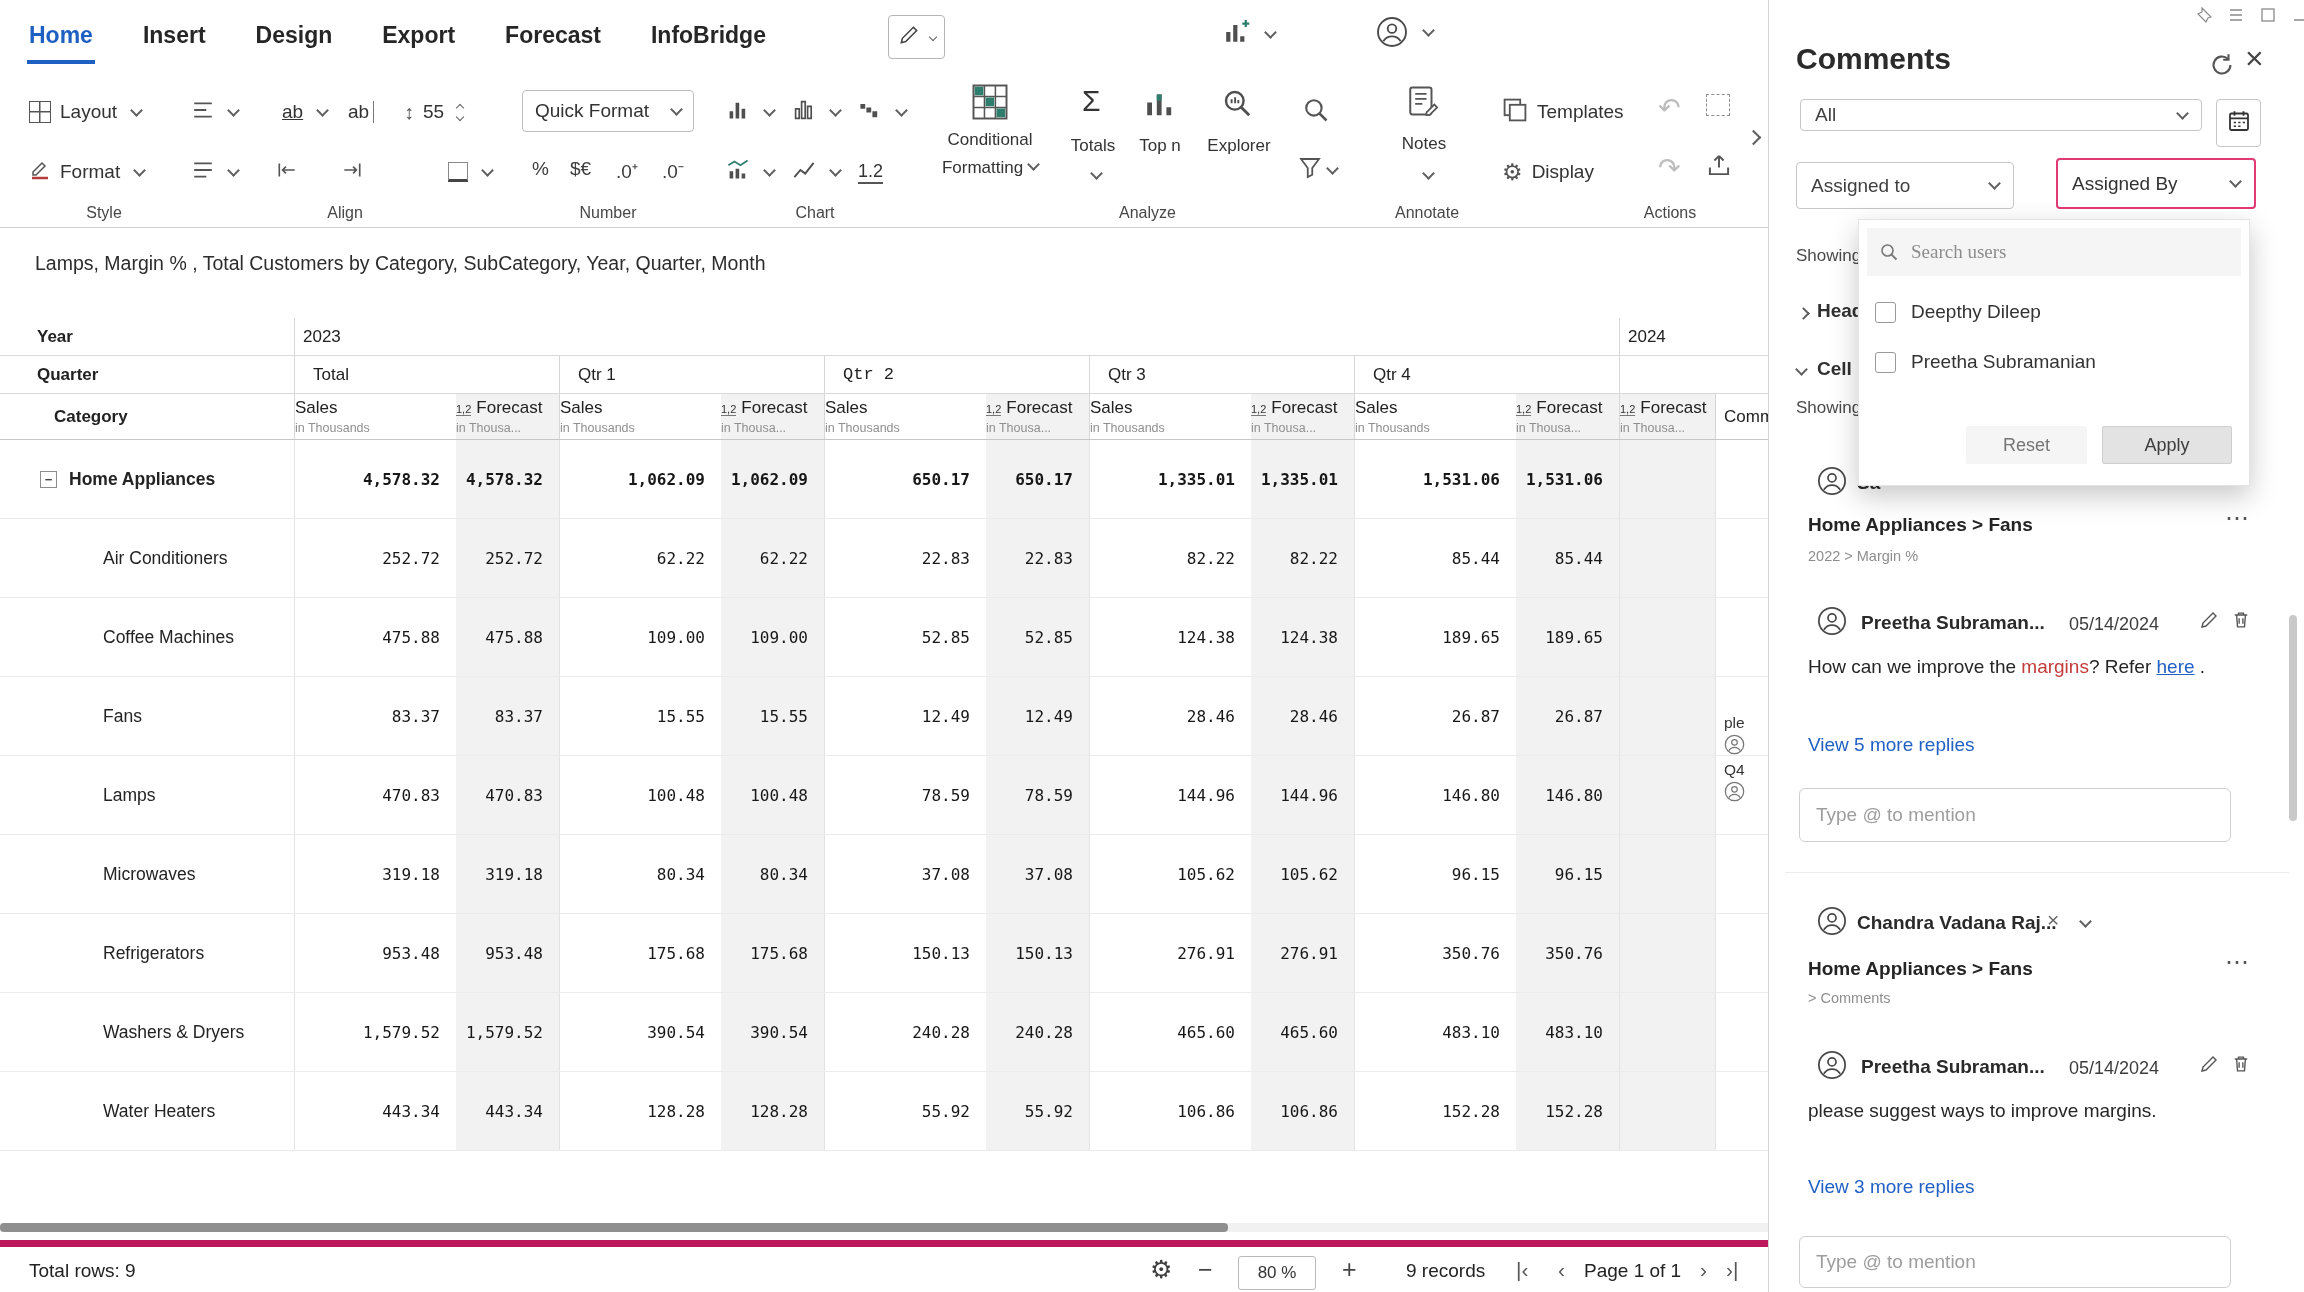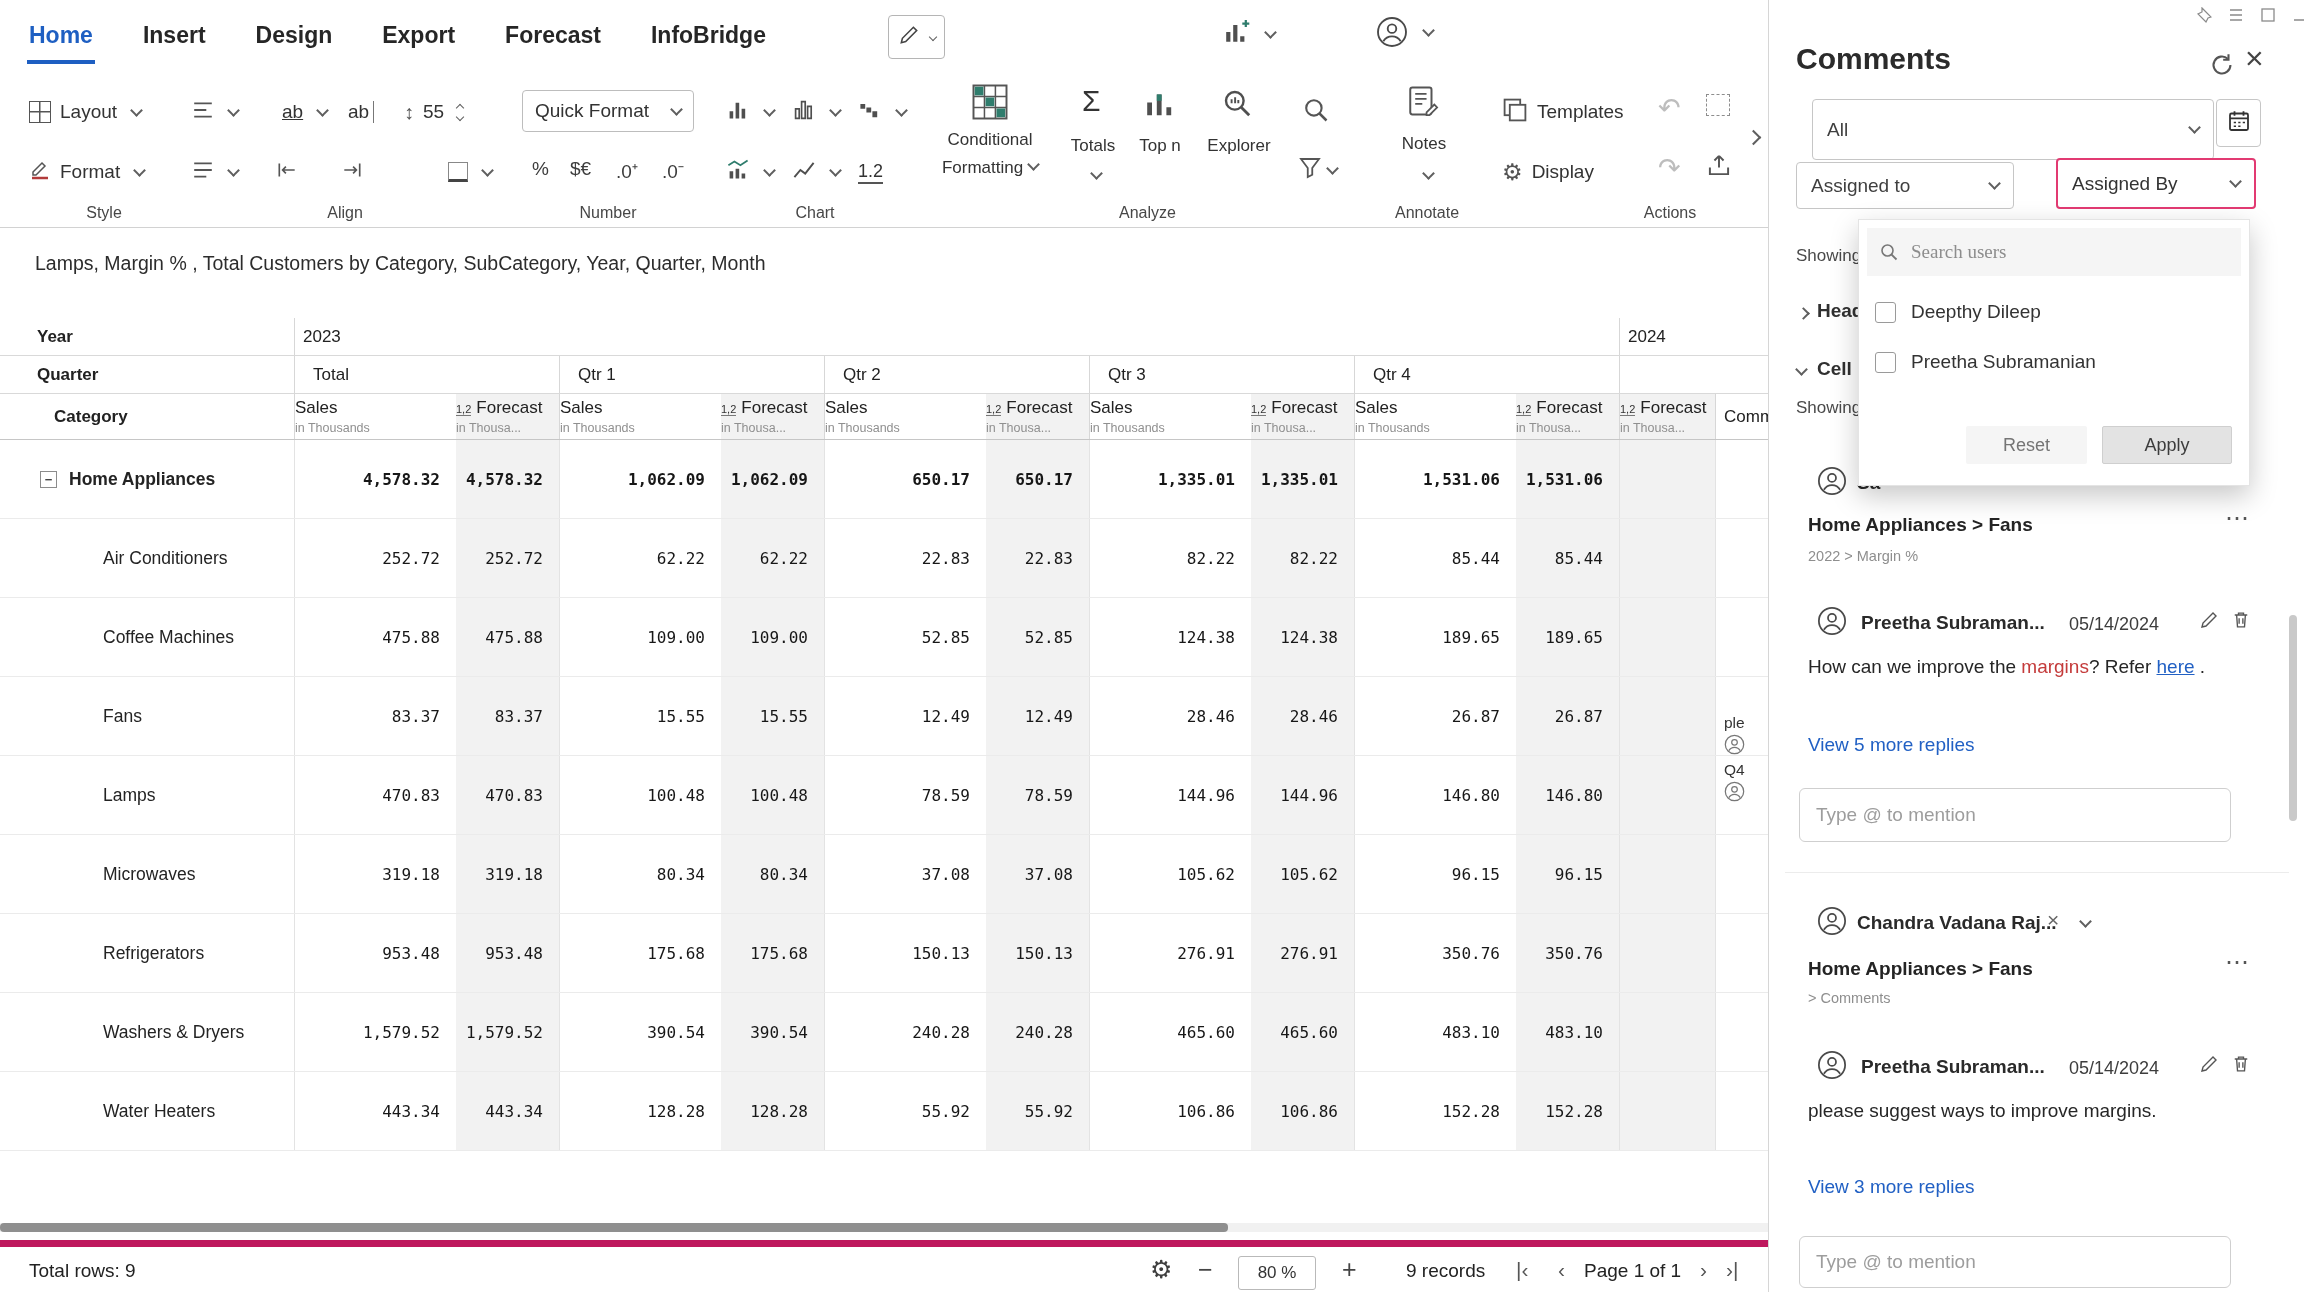--- a/index.html
+++ b/index.html
@@ -333,21 +333,21 @@
       <div id="pivot-grid">
         <div class="trow yr">
           <div class="c lbl" style="width: 294px;">Year</div>
           <div class="c yearcell gs" style="width: 1325px;">2023</div>
           <div class="c yearcell gs" style="width: 186px;">2024</div>
         </div>
         <div class="trow yr">
           <div class="c lbl" style="width: 294px;">Quarter</div>
           <div class="c qcell gs" style="width: 265px;">Total</div>
           <div class="c qcell gs" style="width: 265px;">Qtr 1</div>
-          <div class="c qcell gs" style="width: 265px;">Qtr 2</div>
+          <div class="c qcell gs" style="width: 265px; font-family: Liberation Mono, monospace;">Qtr 2</div>
           <div class="c qcell gs" style="width: 265px;">Qtr 3</div>
           <div class="c qcell gs" style="width: 265px;">Qtr 4</div>
           <div class="c qcell gs" style="width: 186px;"></div>
         </div>
         <div class="trow hrow">
           <div class="c cathdr" style="width: 294px;">Category</div>
           <div class="c mhdr gs" style="width: 162px;">
             <div class="h1">Sales</div>
             <div class="sub">in Thousands</div>
           </div>
@@ -585,21 +585,21 @@
   </div>
 
   <div class="panel">
     <div class="p-title">Comments</div>
     <div class="icslot" style="left:440px;top:52px;width:26px;height:26px"><svg viewBox="0 0 20 20">
           <path d="M16.5 10a6.5 6.5 0 1 1-2.1-4.8" fill="none" stroke="#555" stroke-width="1.6"></path>
           <path d="M15 1.8v4.1h-4.1" fill="none" stroke="#555" stroke-width="1.6"></path>
         </svg></div>
     <div class="abs" style="left:476px;top:40px;font-size:32px;color:#444;cursor:pointer">×</div>
 
-    <div class="sel" style="left:43px;top:99px;width:402px;height:61px">
+    <div class="sel" style="left:31px;top:99px;width:402px;height:32px">
       <span>All</span>
         <span class="chev"></span>
     </div>
     <div class="sel" style="left:447px;top:99px;width:45px;height:48px;justify-content:center;padding:0">
       <span><svg width="24" height="24" viewBox="0 0 16 16">
             <rect x="2" y="3" width="12" height="11" rx="1" stroke="#333" fill="none" stroke-width="1.2"></rect>
             <path d="M2 6.2h12M5 1.5v3M11 1.5v3" stroke="#333" stroke-width="1.2"></path>
             <path d="M4.5 9h1.5M7.5 9H9M10.5 9H12M4.5 11.5h1.5M7.5 11.5H9" stroke="#333" stroke-width="1.1"></path>
           </svg></span>
     </div>

